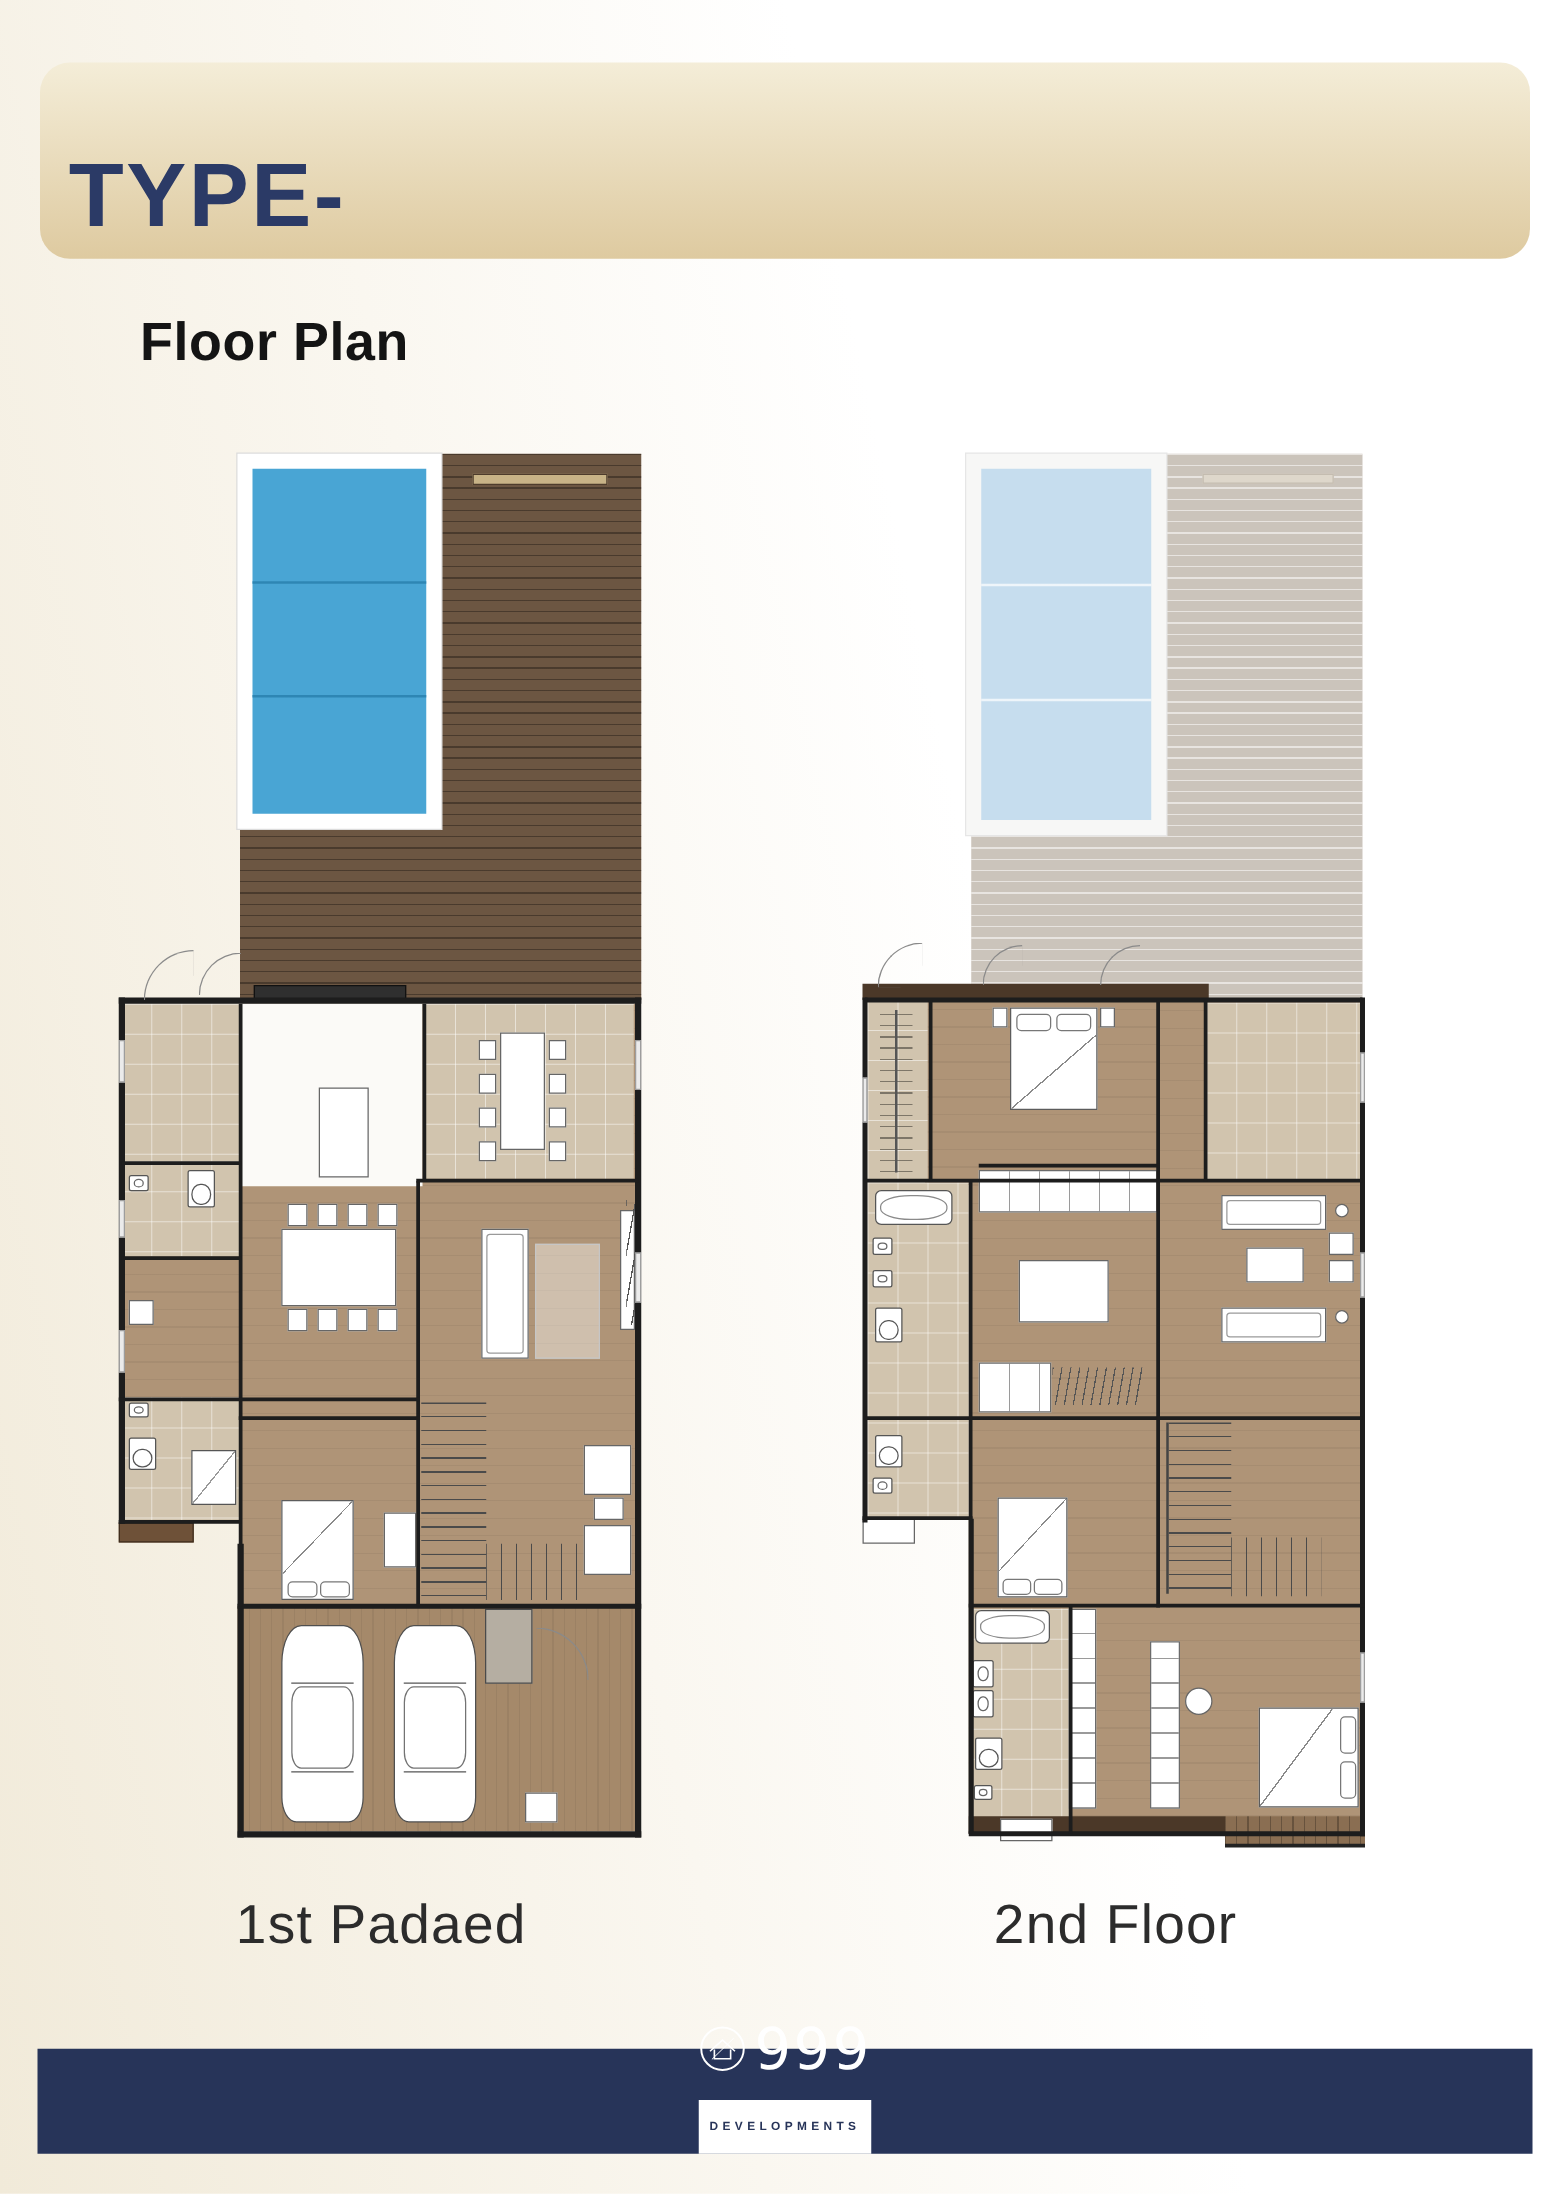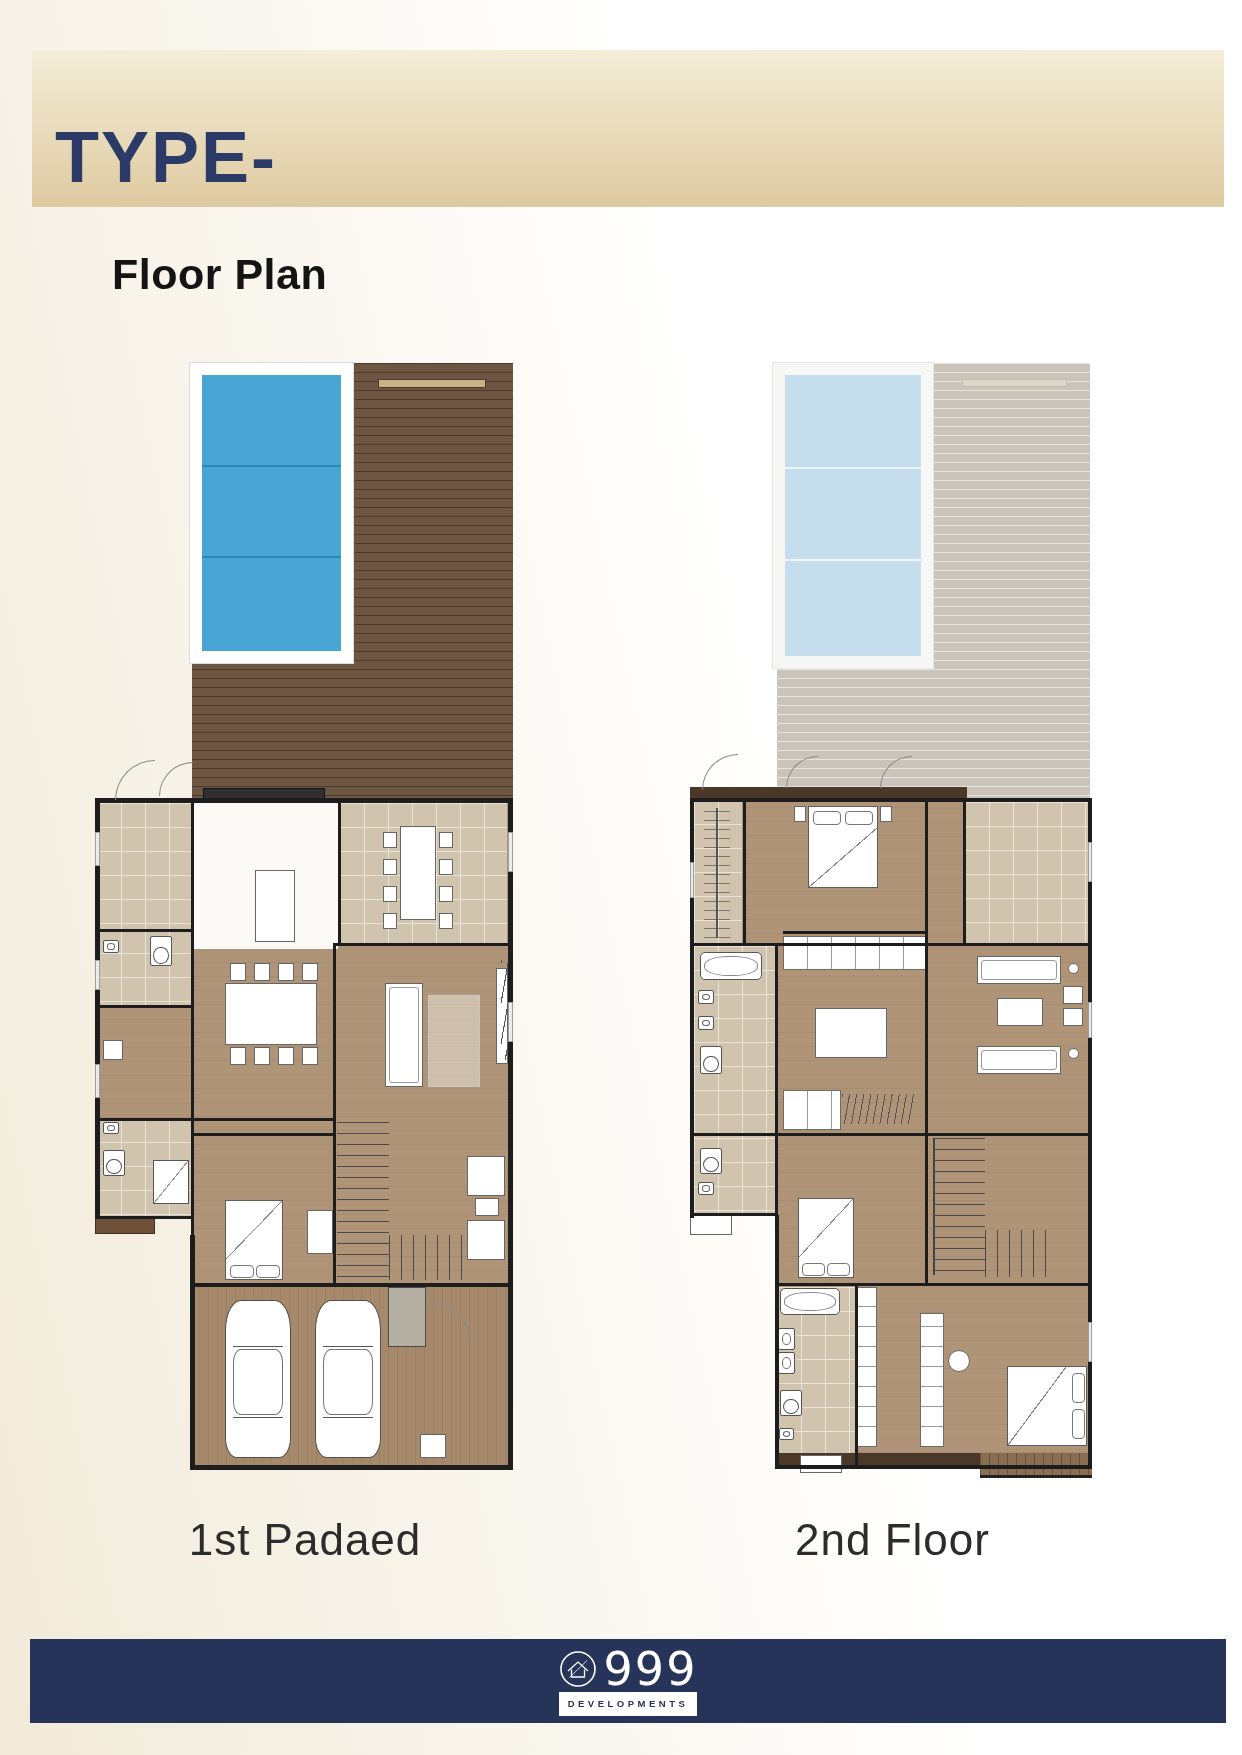--- a/index.html
+++ b/index.html
@@ -6,21 +6,21 @@
   body{
     width:1242px;height:1755px;position:relative;overflow:hidden;
     font-family:"Liberation Sans",sans-serif;
     background:linear-gradient(78deg,var(--page_cream) 0%,#faf7f0 38%,#ffffff 62%);
   }
   i{display:block;position:absolute;box-sizing:border-box}
   .abs{position:absolute;box-sizing:border-box}
 
   
   .band{left:32px;top:50px;width:1192px;height:157px;
-        background:linear-gradient(180deg,var(--header_grad_top),var(--header_grad_bottom));}
+        background:linear-gradient(180deg,var(--header_grad_top),var(--header_grad_bottom));border-radius:24px;}
   .brand{position:absolute;left:23px;bottom:14px;display:flex;align-items:baseline;color:var(--navy);line-height:1}
   .tprefix{font-size:72px;font-weight:600;letter-spacing:2px}
   .tname{font-size:110px;font-weight:600;letter-spacing:1px}
   .loc{position:absolute;left:926px;top:30px;display:flex;align-items:flex-end;gap:16px}
   .loc span{font-size:36px;color:var(--location_text);margin-bottom:2px}
 
   .heading{left:112px;top:250px;font-size:43px;font-weight:700;color:var(--heading_text);letter-spacing:.5px}
 
   .plan{position:absolute}
   .plan-label{position:absolute;text-align:center;font-size:44px;color:var(--label_text);letter-spacing:1px}
@@ -80,26 +80,26 @@
   .shower{background:#fff;border:1px solid #555;
     background-image:linear-gradient(to bottom right,transparent 49%,#999 49% 51%,transparent 51%)}
   .sofa::after{content:"";position:absolute;inset:3px;border:1px solid #9a9a9a;border-radius:3px}
   .car{background:#fff;border:1.5px solid #4f4f4f;border-radius:16px 16px 12px 12px/30px 30px 20px 20px;
     background-image:linear-gradient(#555,#555),linear-gradient(#555,#555);
     background-size:78% 1px,78% 1px;background-position:50% 29%,50% 75%;background-repeat:no-repeat}
   .car::after{content:"";position:absolute;left:11%;right:11%;top:31%;bottom:27%;border:1px solid #737373;border-radius:8px/13px}
 
   
   .footer{left:30px;top:1639px;width:1196px;height:84px;background:var(--footer_bg);
-    display:flex;align-items:center;justify-content:center}
+    display:flex;align-items:flex-end;justify-content:center}
   .logo{display:flex;flex-direction:column;align-items:center}
   .logo-row{display:flex;align-items:center;gap:7px}
   .logo-999{font-family:"DejaVu Sans",sans-serif;font-size:46px;color:#fff;line-height:1;letter-spacing:2px}
-  .logo-sub{margin-top:0;background:#fff;color:var(--footer_bg);font-size:9.5px;font-weight:700;
-    letter-spacing:3.5px;padding:6px 9px;line-height:1.2}
+  .logo-sub{margin-top:18px;background:#fff;color:var(--footer_bg);font-size:9.5px;font-weight:700;
+    letter-spacing:3.5px;padding:16px 9px;line-height:1.2}
 </style>
 </head>
 <body>
 
 <div class="abs band">
   <div class="brand">
     <span class="tprefix">TYPE-</span>
   </div>
 </div>
 

